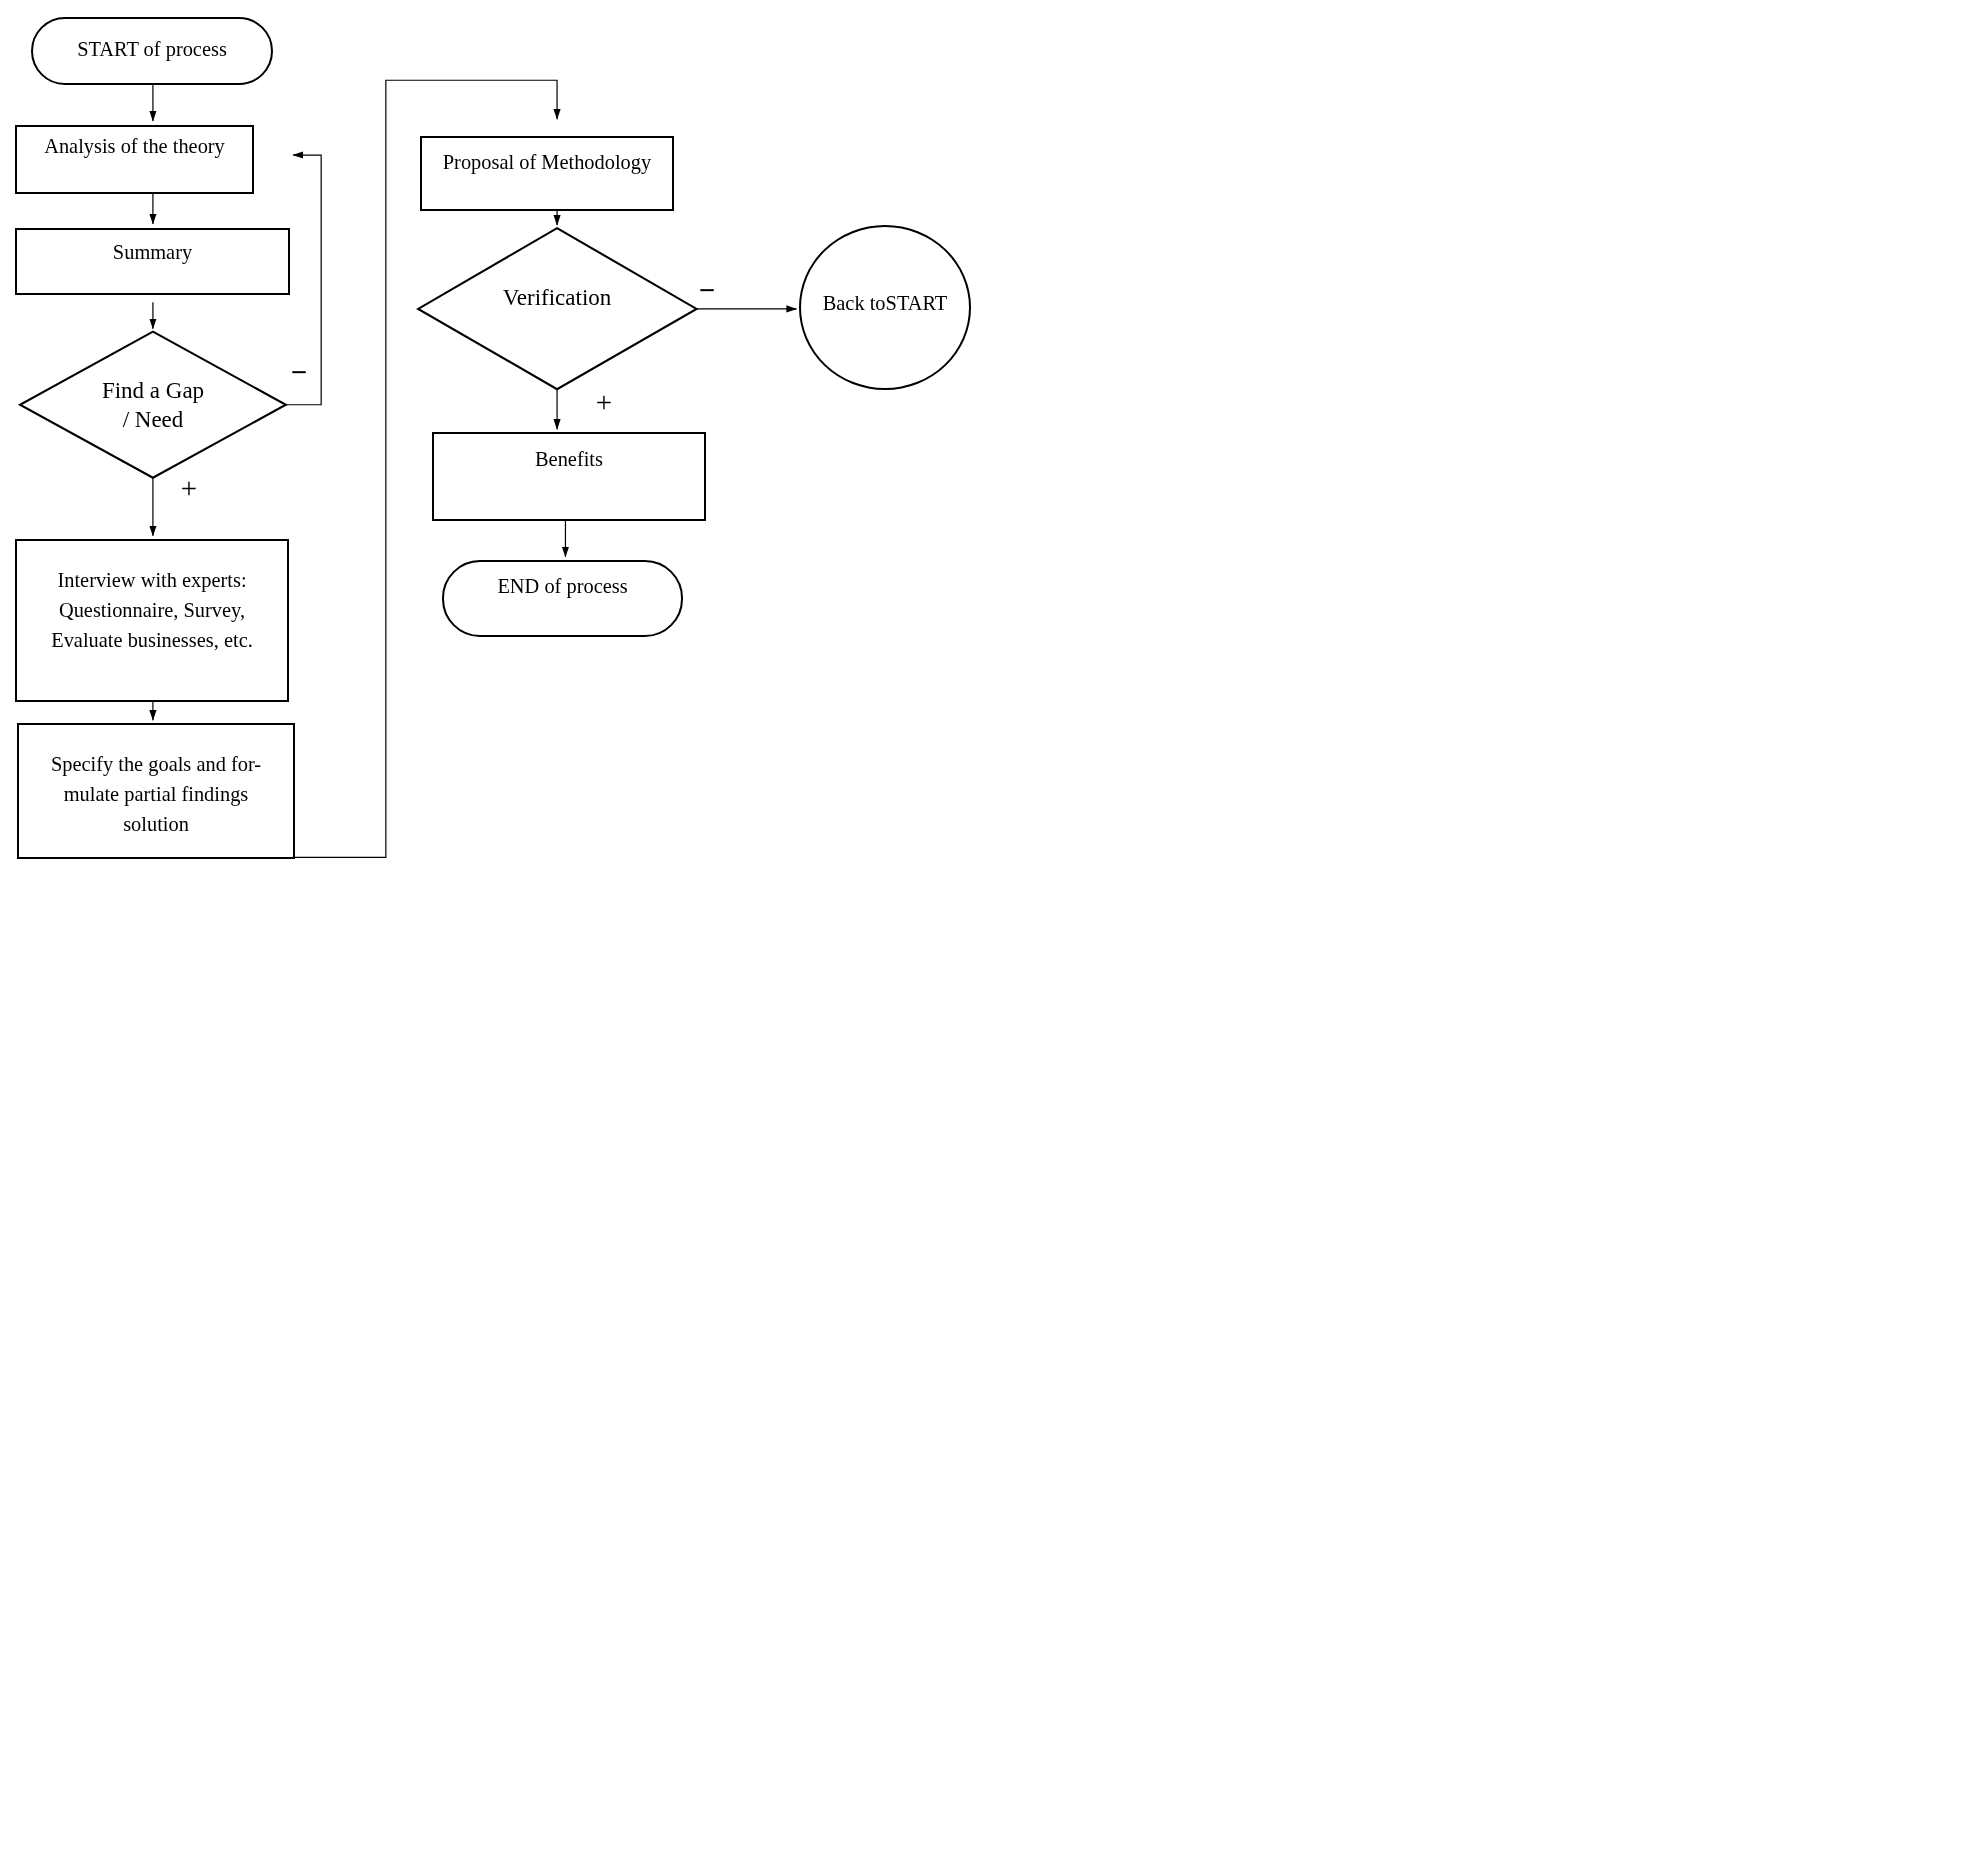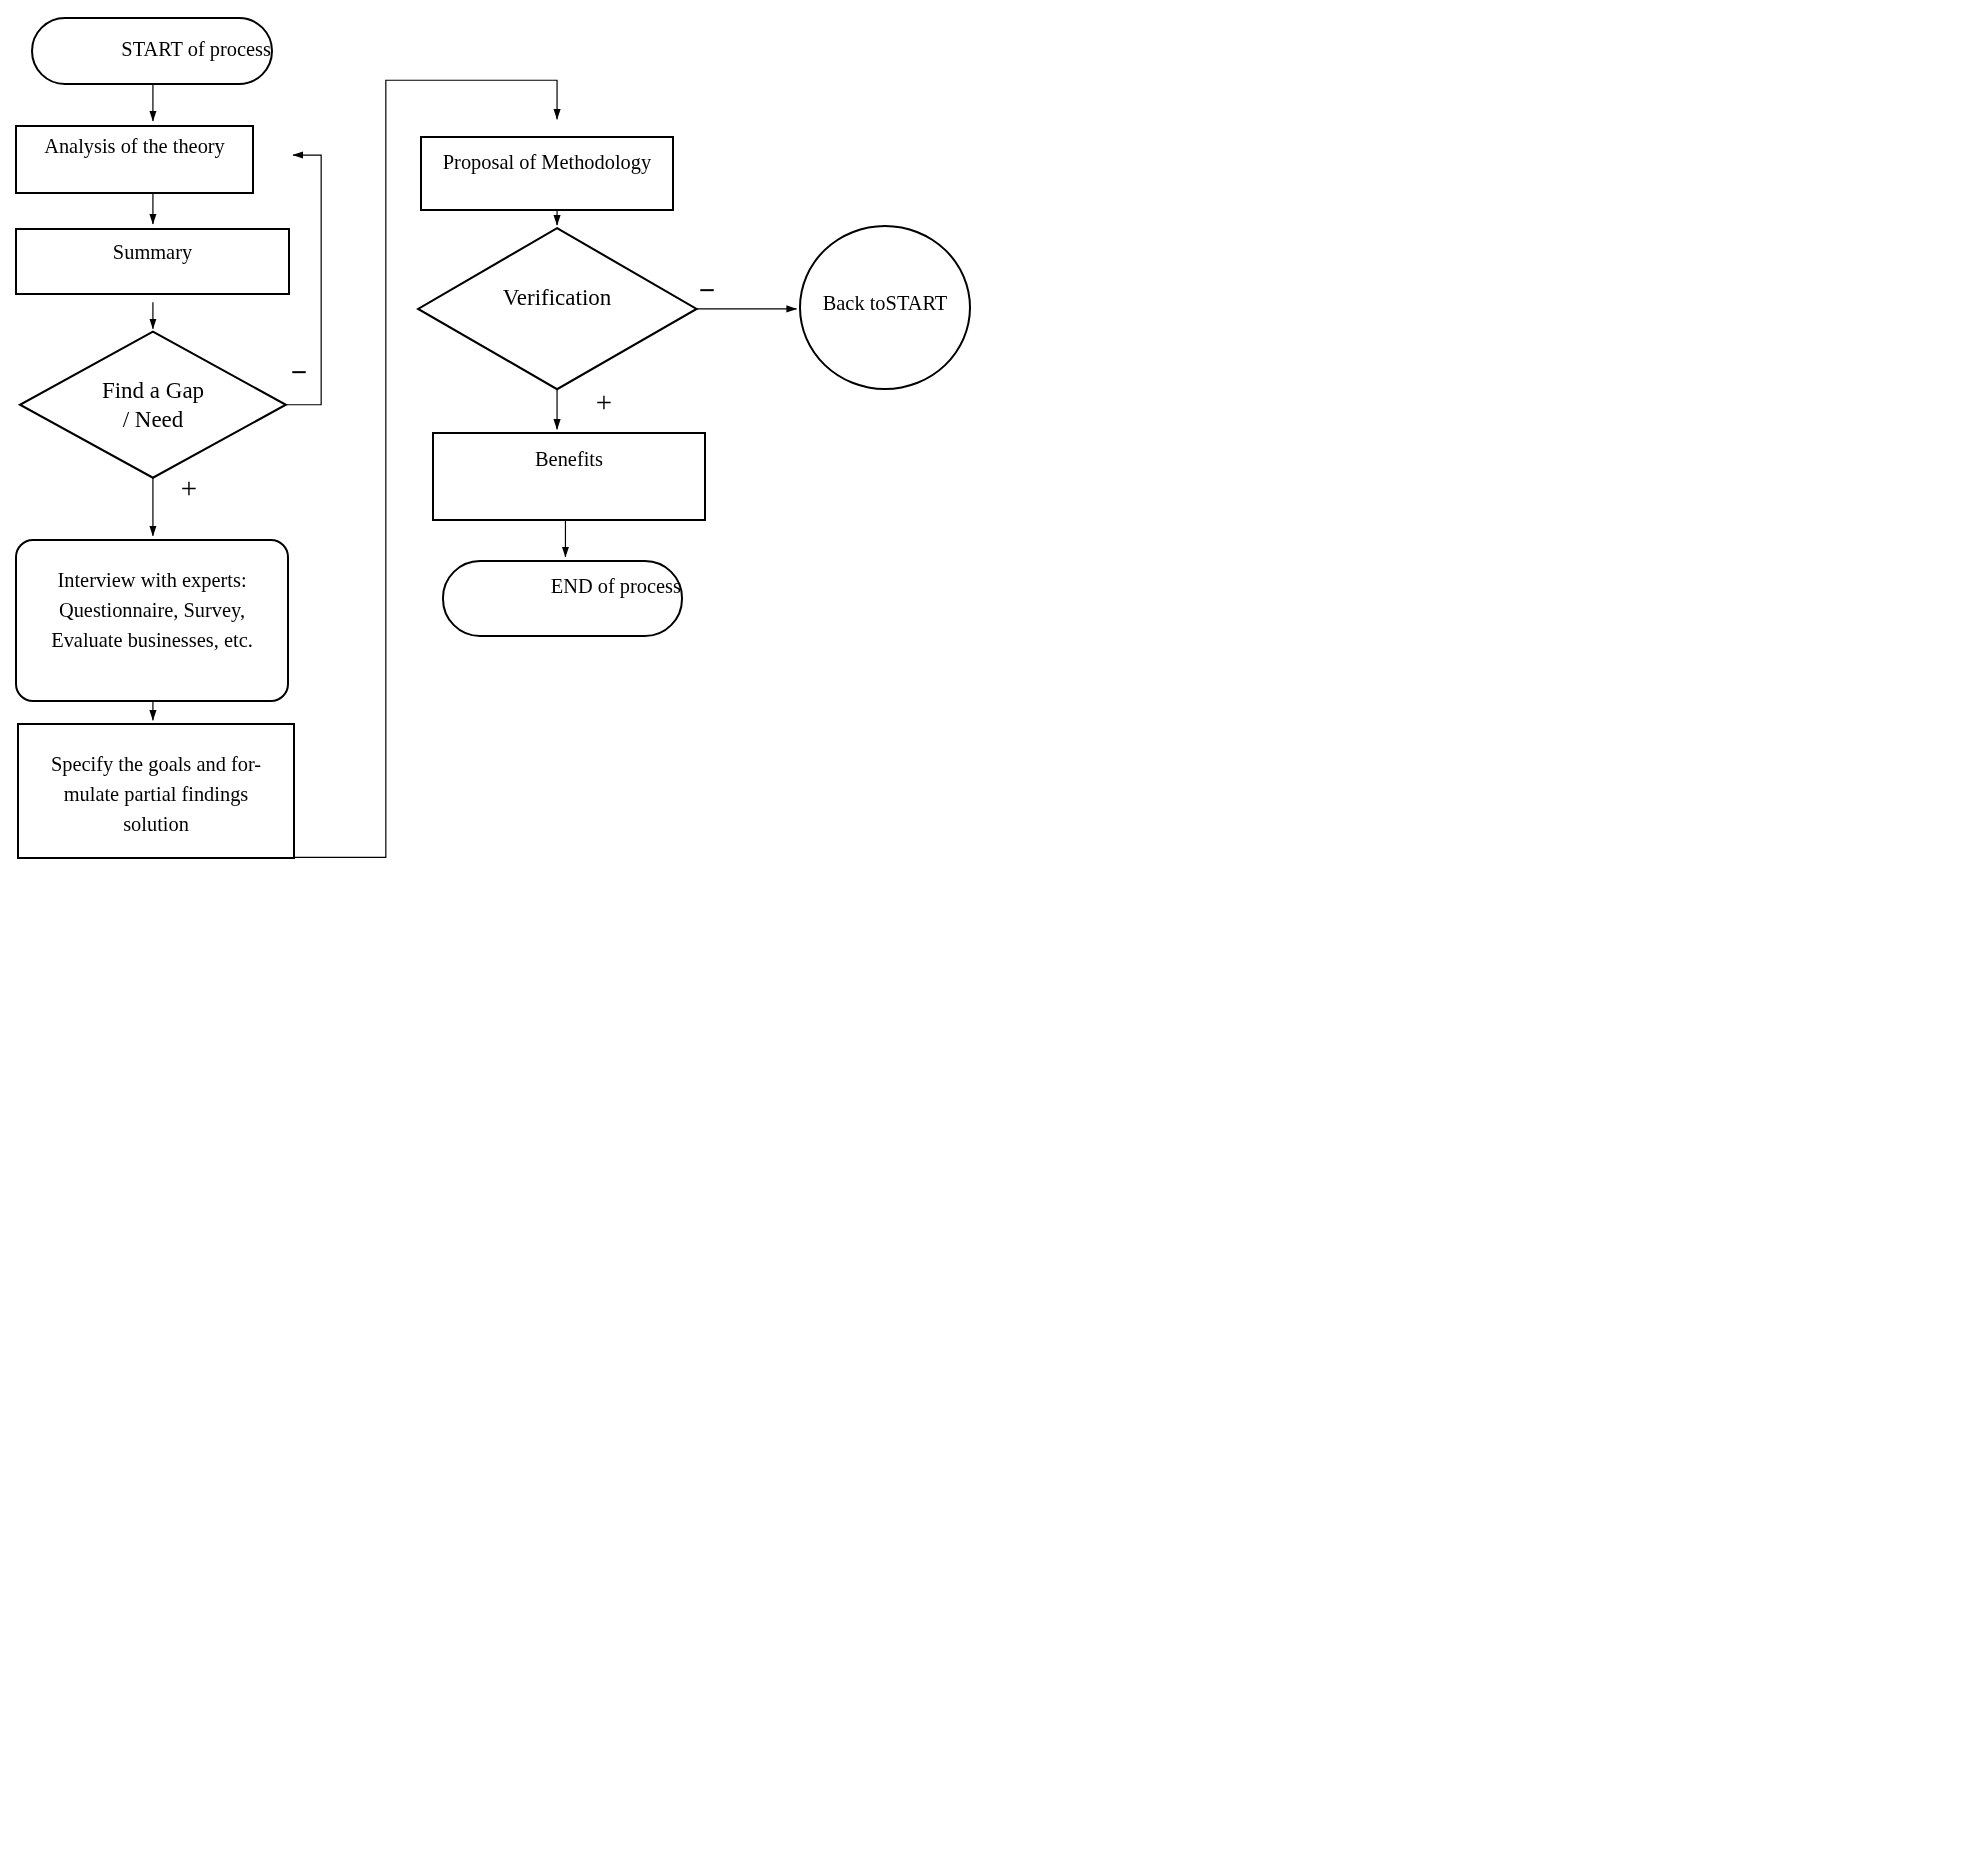--- a/index.html
+++ b/index.html
@@ -26,21 +26,20 @@
     position: absolute;
     box-sizing: border-box;
     text-align: center;
     background: #ffffff;
   }
   .rect {
     border: 2.4px solid #000000;
   }
   .stadium {
     border: 2.4px solid #000000;
-    text-align: right;
   }
   .circle {
     border: 2.4px solid #000000;
     border-radius: 50%;
     display: flex;
     flex-direction: row;
     justify-content: center;
     align-items: center;
   }
   .label {
@@ -111,21 +110,21 @@
 
   <div class="node rect" style="left:15px; top:228px; width:275px; height:67px; padding-top:9.6px;">
     <span class="label">Summary</span>
   </div>
 
   <div class="diamond-label" style="left:60px; top:376px; width:186px;">
     <span class="label-line">Find a Gap</span>
     <span class="label-line">/ Need</span>
   </div>
 
-  <div class="node rect mline" style="left:15px; top:539px; width:274px; height:163px; padding-top:24px;border-radius:18px;">
+  <div class="node rect mline" style="left:15px; top:539px; width:274px; height:163px; padding-top:24px;">
     <span class="label-line">Interview with experts:</span>
     <span class="label-line">Questionnaire, Survey,</span>
     <span class="label-line">Evaluate businesses, etc.</span>
   </div>
 
   <div class="node rect mline" style="left:17px; top:723px; width:278px; height:136px; padding-top:24px;">
     <span class="label-line">Specify the goals and for-</span>
     <span class="label-line">mulate partial findings</span>
     <span class="label-line">solution</span>
   </div>

